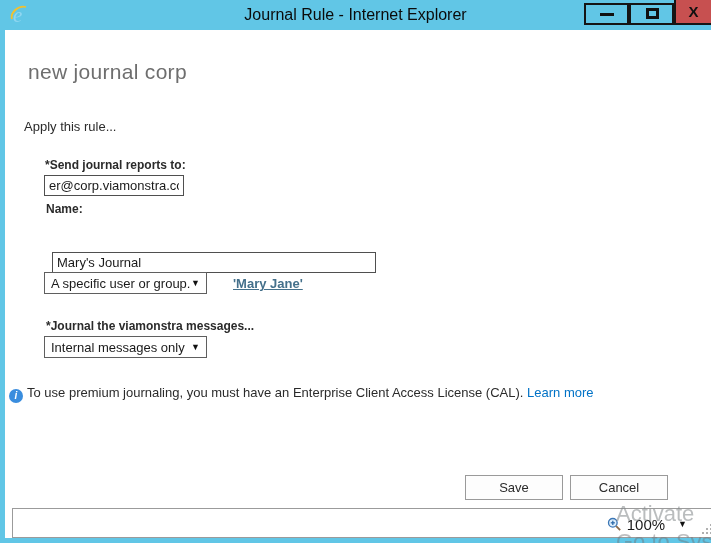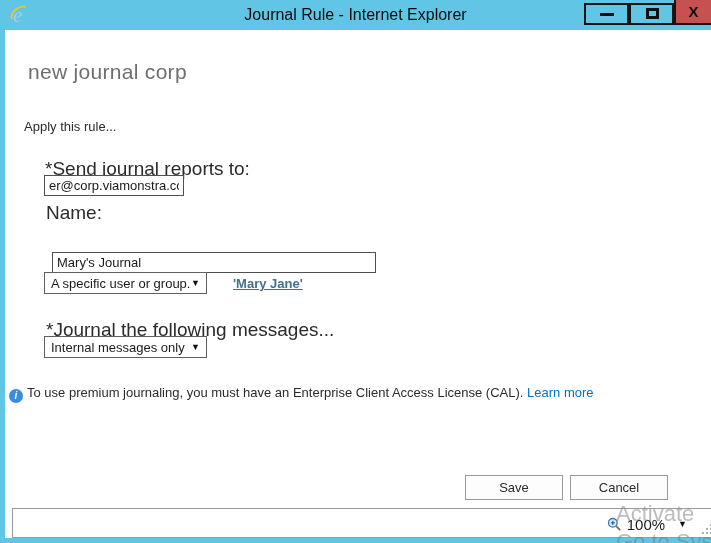--- a/index.html
+++ b/index.html
@@ -50,21 +50,21 @@
 
   
   .heading {
     position:absolute; left:28px; top:60px;
     font-size:21px; font-weight:300; color:#6e6e6e; letter-spacing:0.3px;
   }
   .apply-rule {
     position:absolute; left:24px; top:119px;
     font-size:13px; color:#2b2b2b;
   }
-  .field-label { position:absolute; font-size:19px; color:#2b2b2b; }
+  .field-label { position:absolute; font-size:12px; color:#2b2b2b;font-weight:bold; }
   .lbl-send    { left:45px; top:158px; }
   .lbl-name    { left:46px; top:202px; }
   .lbl-scope   { left:46px; top:254px; }
   .lbl-journal { left:46px; top:319px; }
 
   .txt-input {
     position:absolute; height:21px;
     border:1px solid #4f4f4f; background:#fff;
     font-family:"Liberation Sans", sans-serif;
     font-size:13px; color:#1a1a1a; padding:0 4px; outline:none;
@@ -169,21 +169,21 @@
 
   <div class="field-label lbl-name">Name:</div>
   <input class="txt-input input-name" type="text" value="Mary's Journal" style="">
 
   <div class="combo combo-scope">
     <span class="combo-text">A specific user or group...</span>
     <span class="caret">▼</span>
   </div>
   <a class="picker-link">'Mary Jane'</a>
 
-  <div class="field-label lbl-journal">*Journal the following messages...</div>
+  <div class="field-label lbl-journal">*Journal the viamonstra messages...</div>
   <div class="combo combo-journal">
     <span class="combo-text">Internal messages only</span>
     <span class="caret">▼</span>
   </div>
 
   <div class="info-row">
     <span class="info-icon">i</span><span>To use premium journaling, you must have an Enterprise Client Access License (CAL). </span><a class="learn-more">Learn more</a>
   </div>
 
   <div class="btn btn-save">Save</div>

